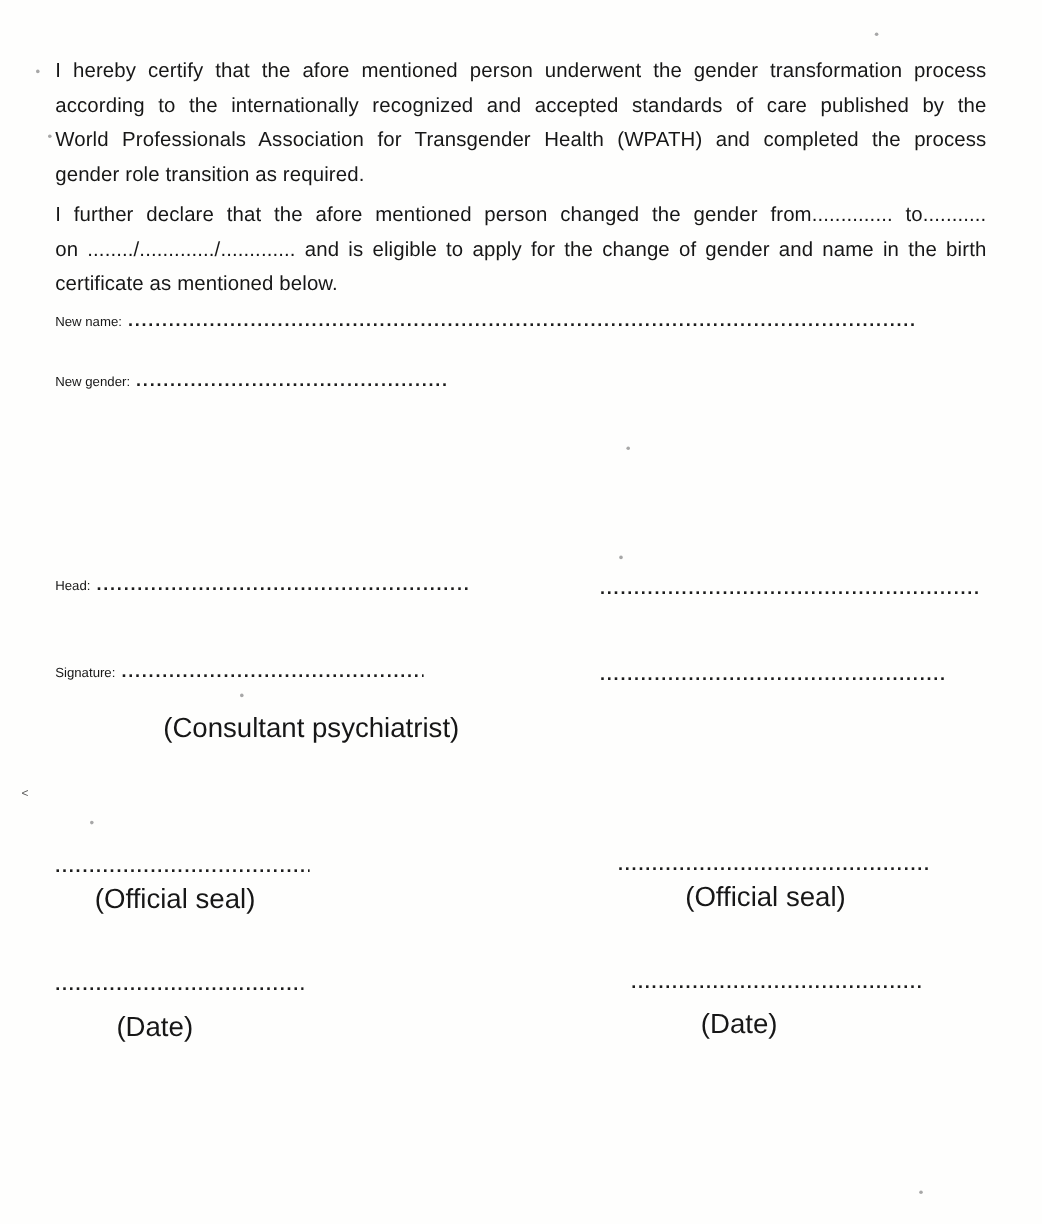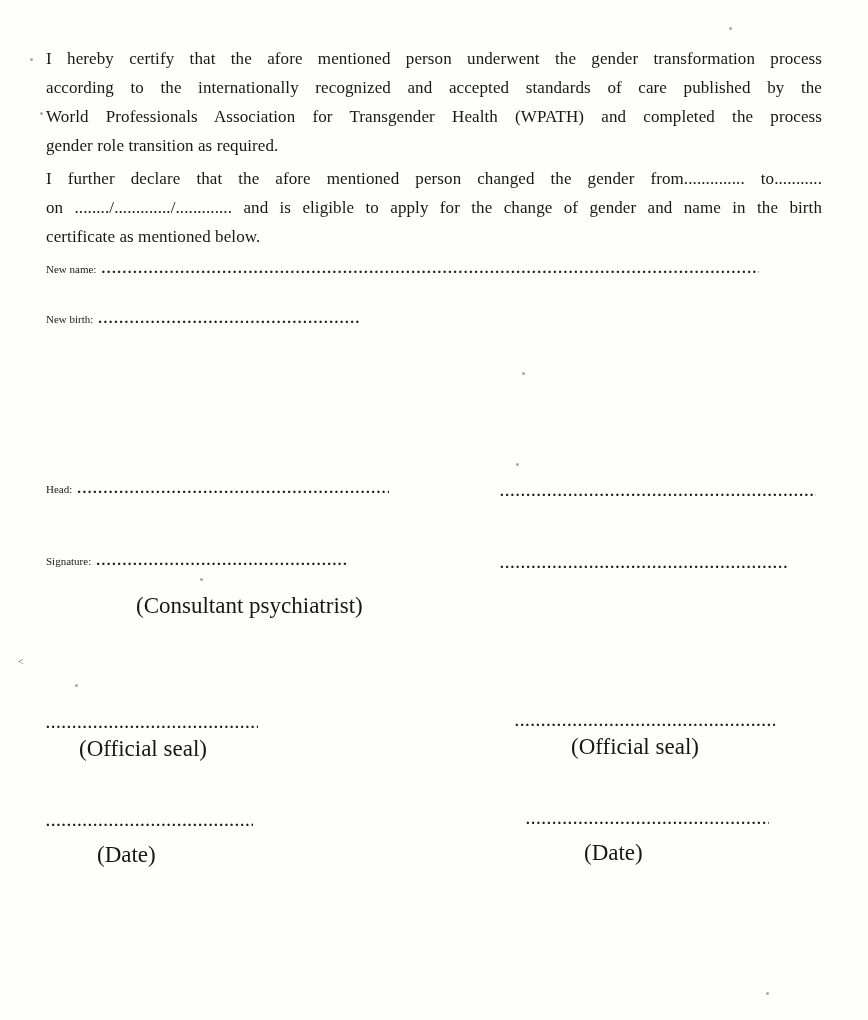--- a/index.html
+++ b/index.html
@@ -7,21 +7,20 @@
     width:868px; height:1020px;
     background:#ffffff;
     font-family:"Liberation Sans", sans-serif;
     color:#171717;
     overflow:hidden;
   }
   .page {
     position:relative;
     width:868px; height:1020px;
     background:#fefefd;
-    font-family:Liberation Serif, serif;
   }
   
   .para { position:absolute; left:46px; width:776px; }
   .pline {
     font-size:17px;
     line-height:29px;
     white-space:nowrap;
     text-align:justify;
     text-align-last:justify;
     letter-spacing:0.1px;
@@ -80,21 +79,21 @@
     <div class="pline">on ......../............./............. and is eligible to apply for the change of gender and name in the birth</div>
     <div class="pline last">certificate as mentioned below.</div>
   </div>
 
   <div class="field-row" style="left:46px; top:257px">
     <span class="label">New name:</span>
     <span class="leader" style="width:658px">....................................................................................................................................................</span>
   </div>
 
   <div class="field-row" style="left:46px; top:307px">
-    <span class="label">New birth:</span>
+    <span class="label">New gender:</span>
     <span class="leader" style="width:262px">................................................................................</span>
   </div>
 
   <div class="field-row" style="left:46px; top:477px">
     <span class="label">Head:</span>
     <span class="leader" style="width:312px">................................................................................</span>
   </div>
   <span class="leader bare" style="left:500px; top:481px; width:316px">................................................................................</span>
 
   <div class="field-row" style="left:46px; top:549px">

